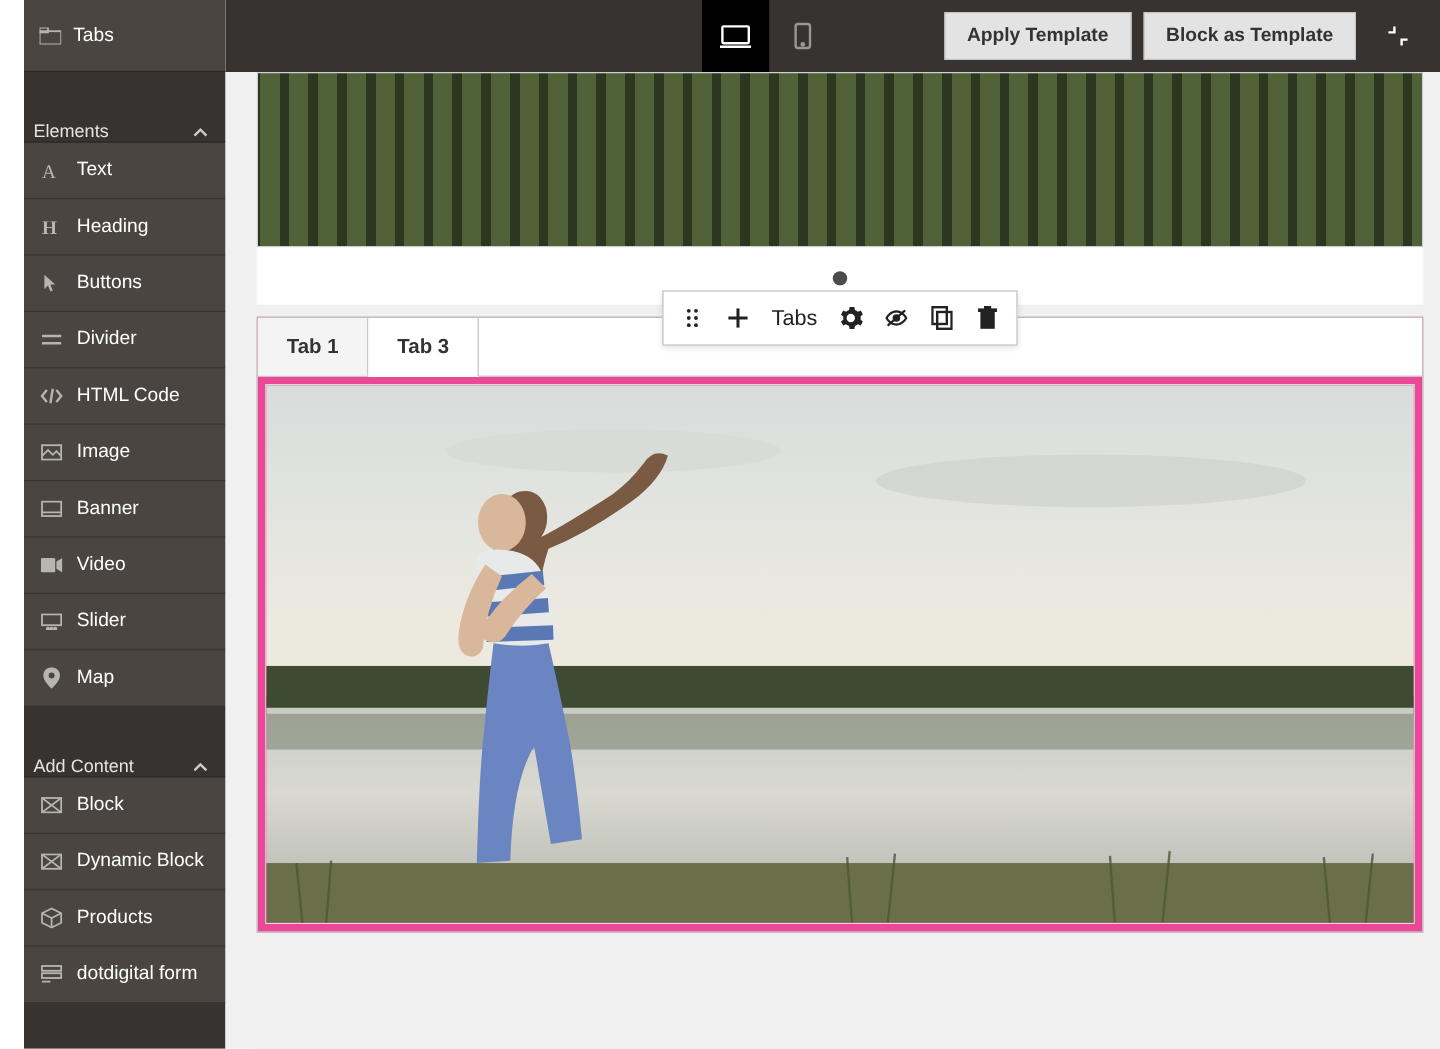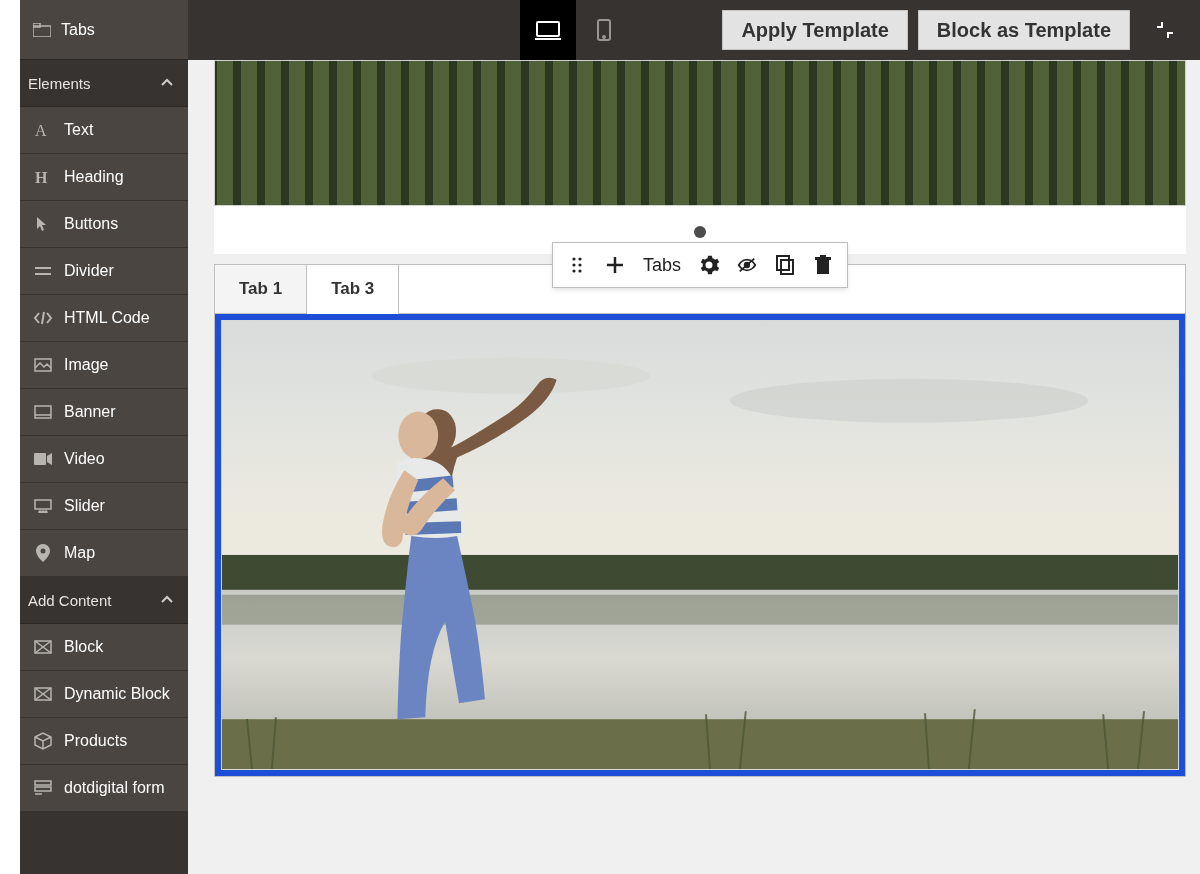--- a/index.html
+++ b/index.html
@@ -4,51 +4,51 @@
 <style>
 * { margin: 0; padding: 0; box-sizing: border-box; }
 body { font-family: -apple-system, BlinkMacSystemFont, "Segoe UI", Helvetica, Arial, sans-serif; width: 1200px; height: 874px; overflow: hidden; background: #fff; }
 
 .app { display: flex; height: 100%; margin-left: 20px; }
 
 
 .sidebar { width: 168px; background: #373330; color: #fff; display: flex; flex-direction: column; font-size: 16px; }
 .sb-toptab { background: #4a4540; height: 60px; display: flex; align-items: center; padding-left: 13px; gap: 10px; border-bottom: 1px solid #2a2724; }
 .sb-toptab .ticon { width: 18px; height: 14px; display: inline-flex; align-items: center; }
-.sb-section { height: 47px; display: flex; align-items: center; justify-content: space-between; padding: 0 14px 0 8px; background: #373330; border-bottom: 1px solid #2a2724; font-size: 15px; color: #e6e3e0; cursor: pointer; }
+.sb-section { height: 59px; display: flex; align-items: flex-end; justify-content: space-between; padding: 0 14px 0 8px; background: #373330; border-bottom: 1px solid #2a2724; font-size: 15px; color: #e6e3e0; cursor: pointer; }
 .sb-item { height: 47px; display: flex; align-items: center; gap: 11px; padding-left: 13px; background: #4a4540; border-bottom: 1px solid #373330; cursor: pointer; font-size: 16px; }
 .sb-icon { width: 20px; height: 20px; display: inline-flex; align-items: center; justify-content: center; color: #b8b4ae; }
 .chevron { width: 14px; height: 14px; stroke: #cfccc8; }
 
 
 .main { flex: 1; display: flex; flex-direction: column; background: #fff; position: relative; }
 
 
 .topbar { height: 60px; background: #373330; display: flex; align-items: center; justify-content: flex-end; gap: 10px; padding: 0 20px 0 0; }
 .device-group { display: flex; margin-right: 80px; }
 .device-btn { width: 56px; height: 60px; display: flex; align-items: center; justify-content: center; cursor: pointer; }
 .device-btn.active { background: #000; }
-.tpl-btn { height: 40px; background: #e3e3e3; border: 1px solid #c4c4c4; color: #333; font-size: 20px; font-weight: 600; padding: 0 18px; cursor: pointer; }
+.tpl-btn { height: 40px; background: #e3e3e3; border: 1px solid #c4c4c4; color: #333; font-size: 16px; font-weight: 600; padding: 0 18px; cursor: pointer; }
 .fs-btn { width: 30px; height: 30px; display: flex; align-items: center; justify-content: center; cursor: pointer; margin-left: 10px; }
 
 
 .canvas { flex: 1; overflow: auto; background: #f0f0f0; padding: 0 14px 14px 26px; position: relative; }
 
 .forest-box { background: #fff; padding: 0 0 10px 0; }
 .forest-image { width: 100%; height: 146px; background:
   linear-gradient(to bottom, rgba(35,48,24,0.15) 0%, rgba(35,48,24,0.15) 100%),
   repeating-linear-gradient(90deg, #2d3820 0px, #2d3820 2px, #586a3e 2px, #586a3e 18px, #2d3820 18px, #2d3820 24px),
   linear-gradient(to bottom, #4b5b35 0%, #6a7849 70%, #948d68 85%, #a89f7a 100%);
   border: 1px solid #cfcfcf;
 }
 .slider-dot-row { display: flex; justify-content: center; padding: 20px 0 6px 0; }
 .slider-dot { width: 12px; height: 12px; border-radius: 50%; background: #4c4c4c; }
 
 .tabs-wrap { position: relative; margin-top: 10px; }
-.tabs-block { border: 1px solid #bfbfbf; background: #1d4ed8; }
+.tabs-block { border: 1px solid #bfbfbf; background: #ec4899; }
 .tab-header { display: flex; border-bottom: 1px solid #bfbfbf; background: #fff; }
 .tab-btn { padding: 14px 24px; font-size: 17px; font-weight: 600; color: #333; background: #f4f4f4; border-right: 1px solid #bfbfbf; cursor: pointer; }
 .tab-btn.active { background: #fff; border-bottom: 1px solid #fff; margin-bottom: -1px; }
 .tab-content { padding: 6px; }
 .runner-image { width: 100%; height: 450px; border: 1px solid #d9d9d9; display: block; }
 
 
 .float-toolbar { position: absolute; top: -22px; left: 50%; transform: translateX(-50%); background: #fff; border: 1px solid #bfbfbf; display: flex; align-items: center; height: 46px; padding: 0 14px; gap: 18px; box-shadow: 0 2px 5px rgba(0,0,0,0.12); z-index: 10; }
 .ft-icon { width: 20px; height: 20px; display: inline-flex; align-items: center; justify-content: center; cursor: pointer; color: #222; }
 .ft-label { font-size: 18px; color: #222; }

